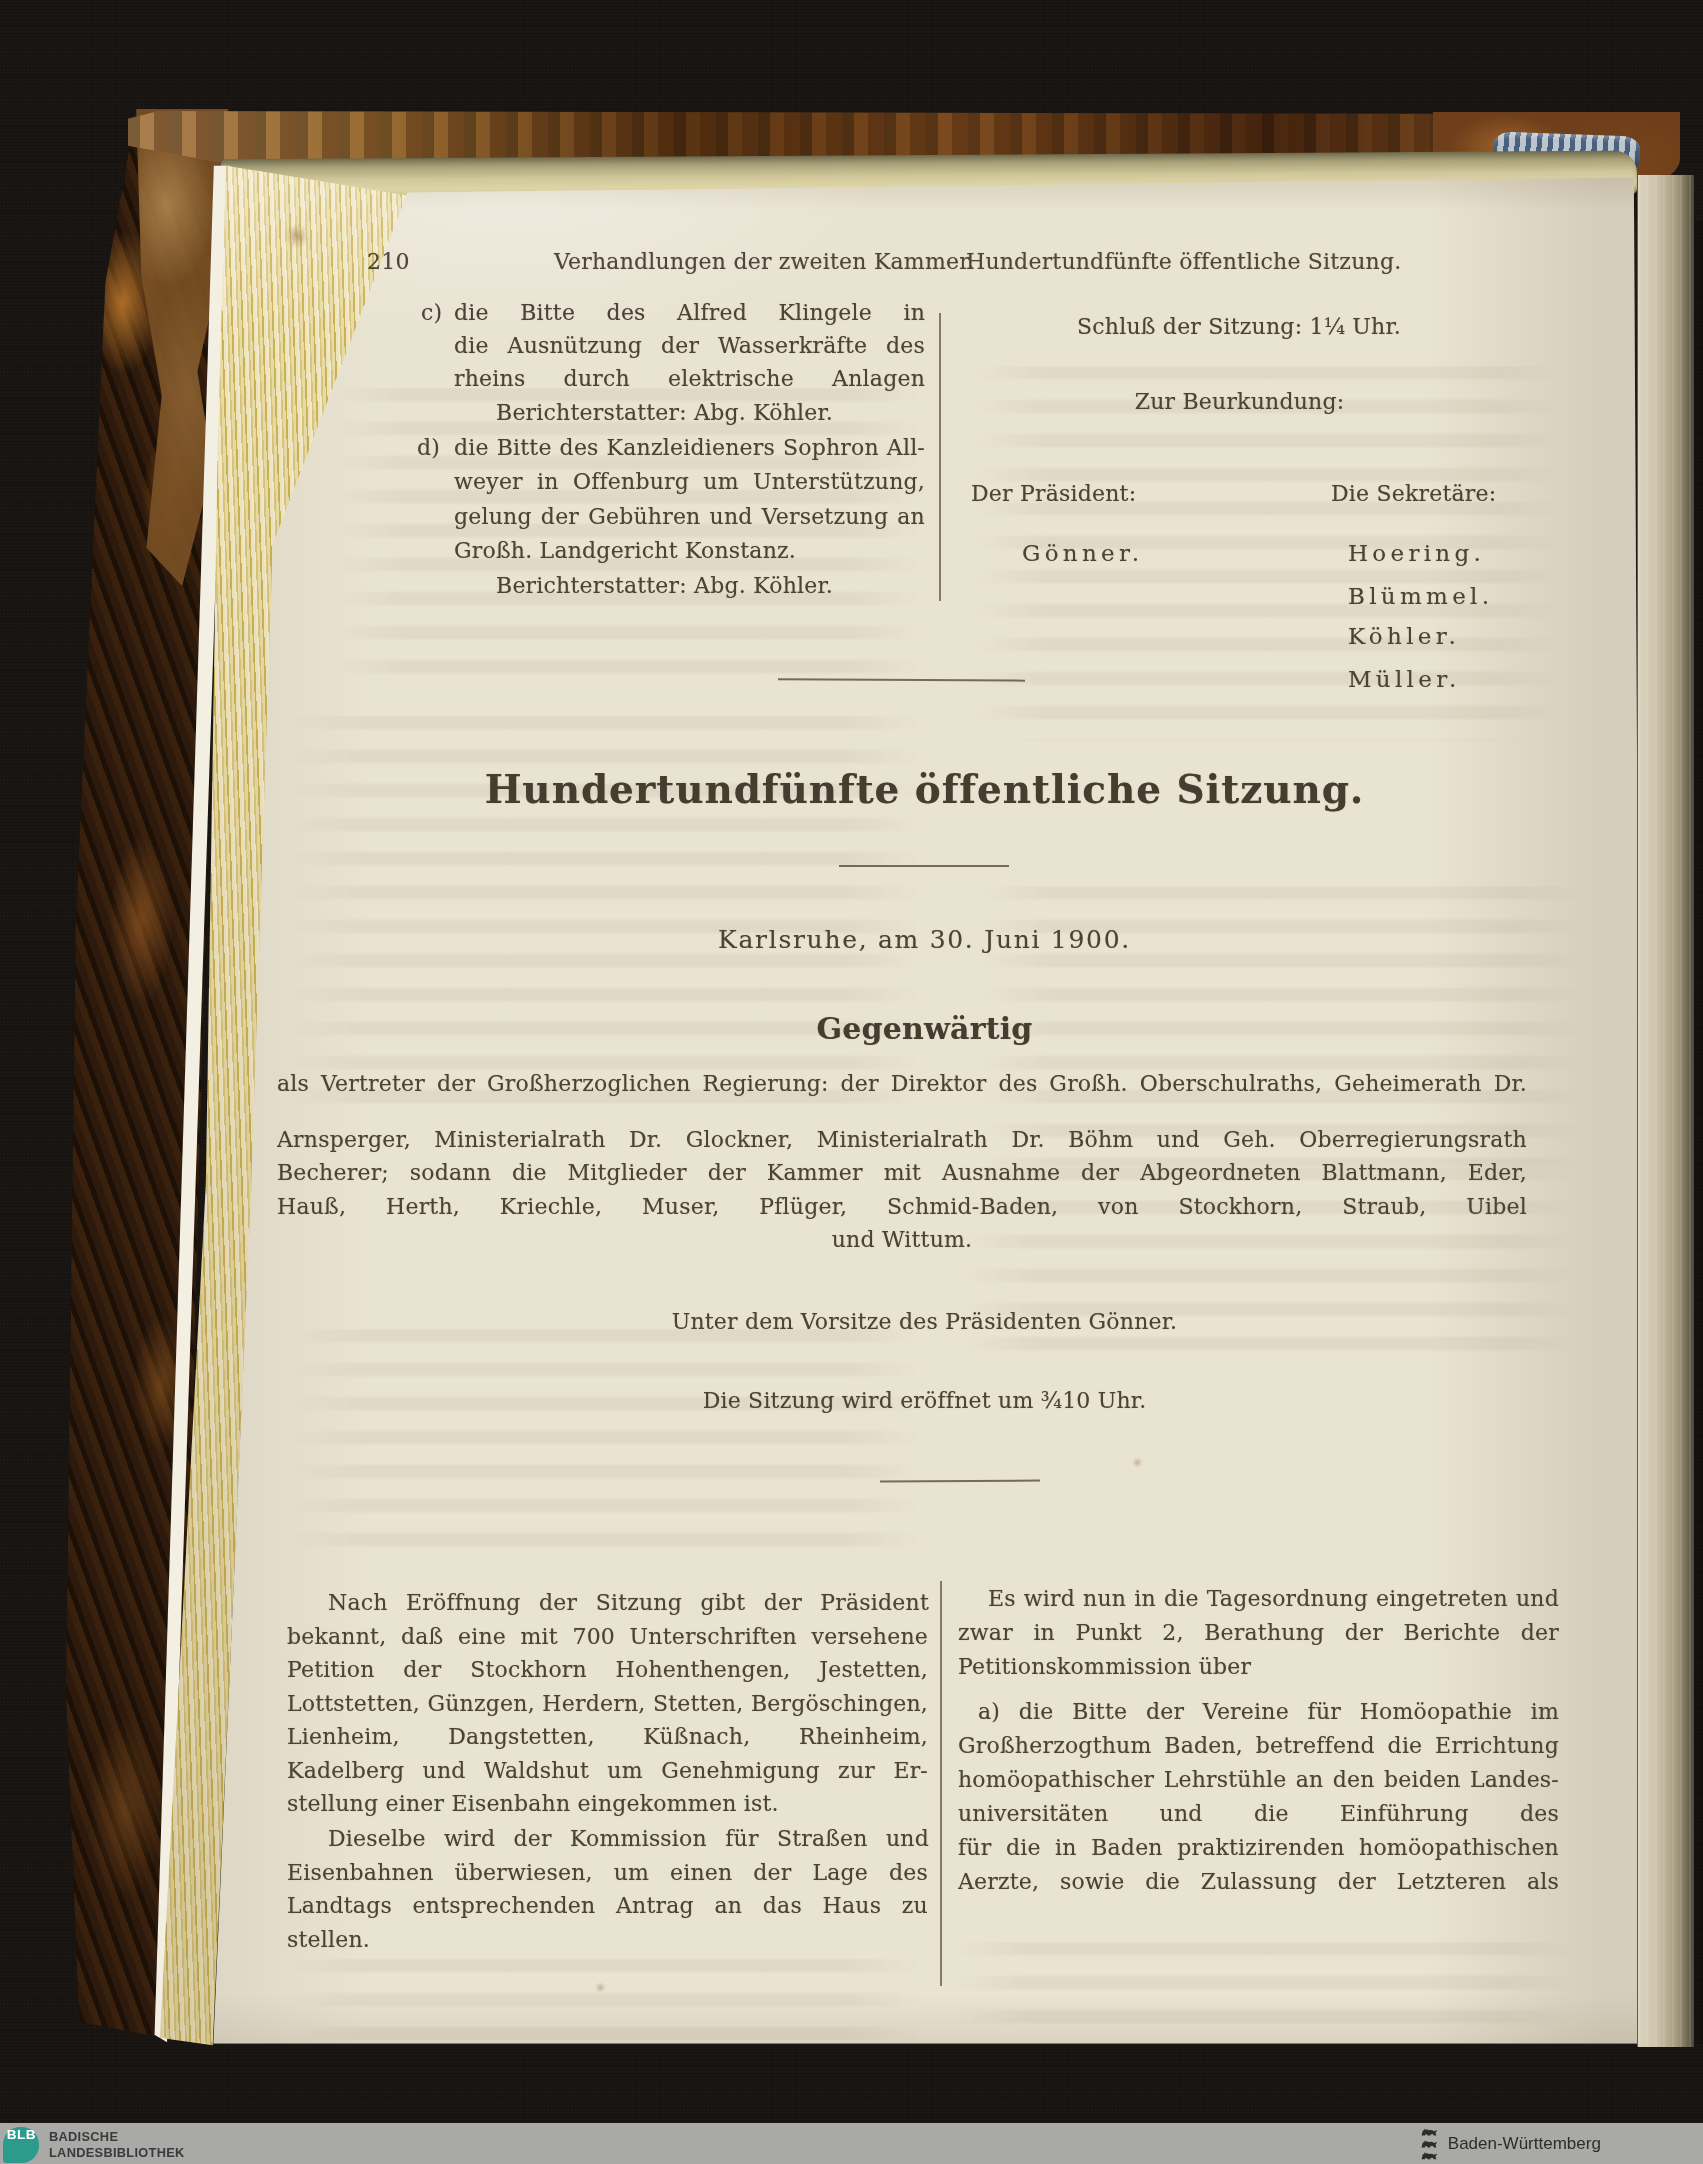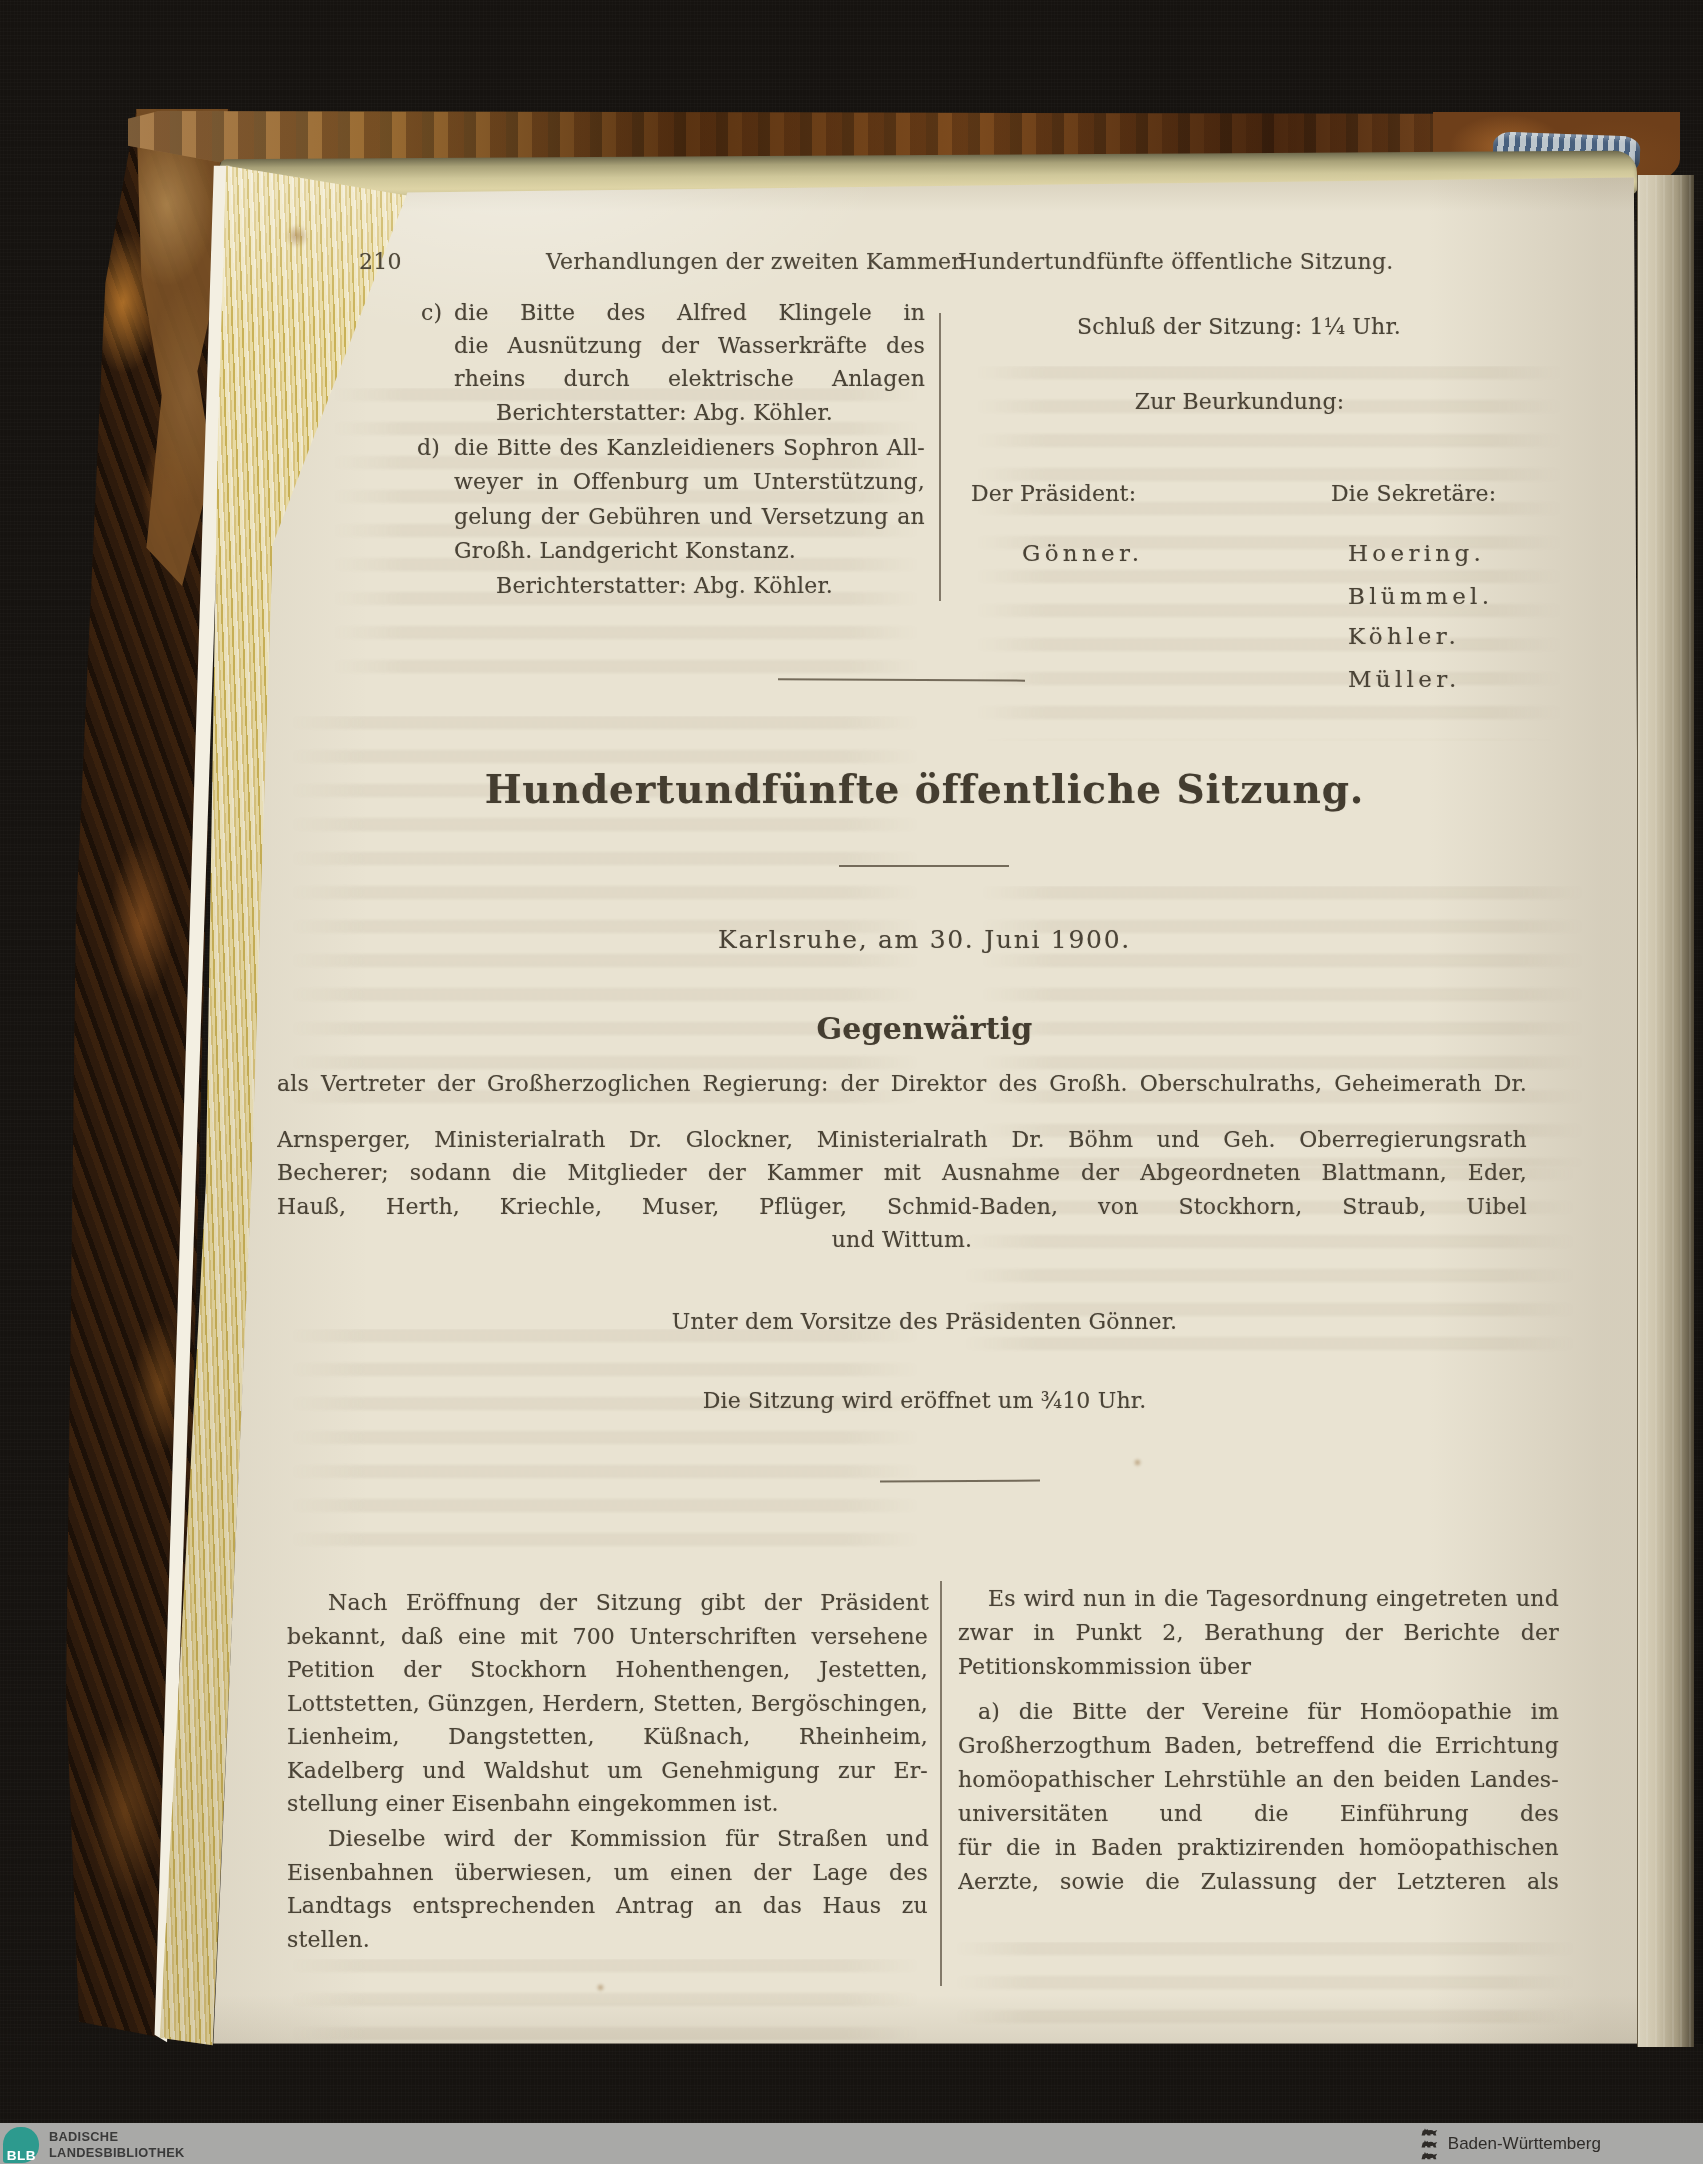--- a/index.html
+++ b/index.html
@@ -75,30 +75,30 @@
     -webkit-mask-image:linear-gradient(90deg,transparent,#000 12%,#000 88%,transparent);
     mask-image:linear-gradient(90deg,transparent,#000 12%,#000 88%,transparent);}
   .spot{position:absolute;border-radius:50%;filter:blur(0.9px);
     background:radial-gradient(circle, rgba(150,110,60,.55), transparent 70%);}
   
   .t{position:absolute;color:#4a4336;font-size:22px;line-height:1.25;letter-spacing:0.2px;
      text-shadow:0 0 0.9px rgba(74,67,54,.38);white-space:nowrap;}
   .just{white-space:normal;text-align:justify;text-align-last:justify;height:31px;overflow:hidden;}
   .center{text-align:center;}
   .sp{letter-spacing:4.3px;font-size:23px;}
-  .hdr{font-size:22px;color:#4e4739;}
+  .hdr{font-size:22px;color:#4e4739;margin-left:8px;}
   .rule{position:absolute;background:rgba(86,76,60,.8);height:1.7px;}
   .vrule{position:absolute;background:rgba(86,76,60,.7);width:1.7px;}
   .big-title{font-size:39px;letter-spacing:0.9px;color:#443d30;font-weight:700;}
   .place{font-size:25px;letter-spacing:1.7px;}
   .heading{font-size:30px;font-weight:700;color:#443d30;}
   
   .footer-bar{position:absolute;left:0;top:2123px;width:1704px;height:42px;background:#a9a9a7;}
   .blb-badge{position:absolute;left:3.4px;top:2127px;width:36px;height:36px;background:#2d9a8e;
-    border-radius:48% 48% 48% 8%;display:flex;align-items:flex-end;justify-content:center;
+    border-radius:48% 48% 48% 8%;display:flex;align-items:flex-start;justify-content:center;
     color:#fff;font-family:"Liberation Sans",sans-serif;font-weight:bold;font-size:13.6px;letter-spacing:0.4px;}
   .blb-text{position:absolute;left:49px;top:2129px;font-family:"Liberation Sans",sans-serif;
     font-weight:bold;font-size:12.8px;line-height:16px;color:#3a3a3a;letter-spacing:0.3px;}
   .bw{position:absolute;left:1419px;top:2126px;display:flex;align-items:center;gap:6.8px;}
   .bw svg{display:block;}
   .bw-label{font-family:"Liberation Sans",sans-serif;font-size:17px;color:#2f2c29;}
 </style>
 </head>
 <body>
 

